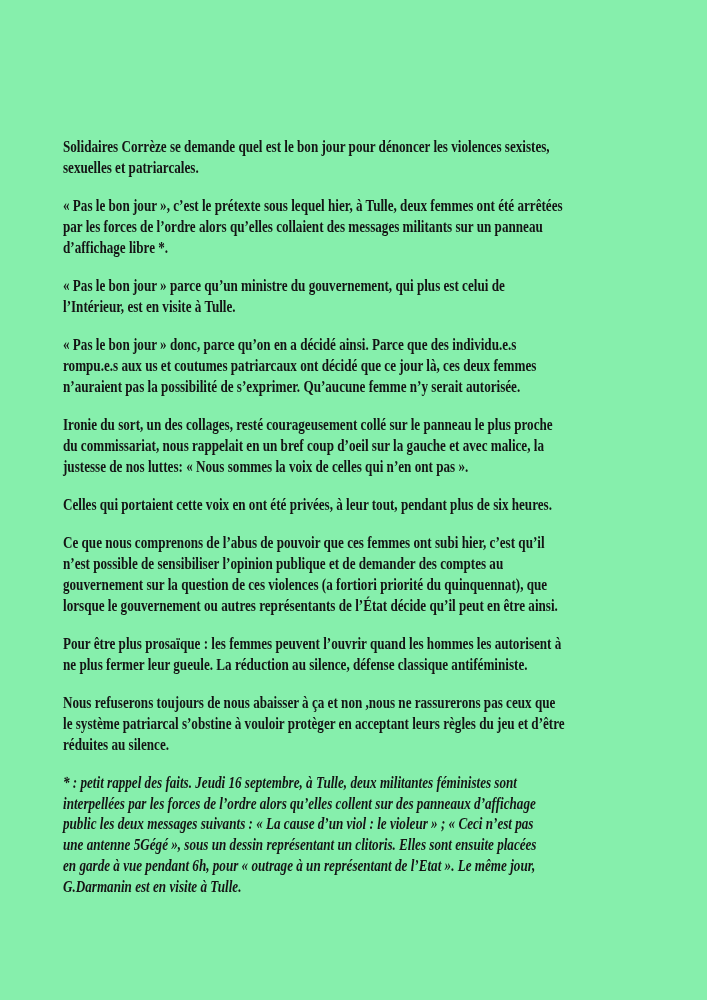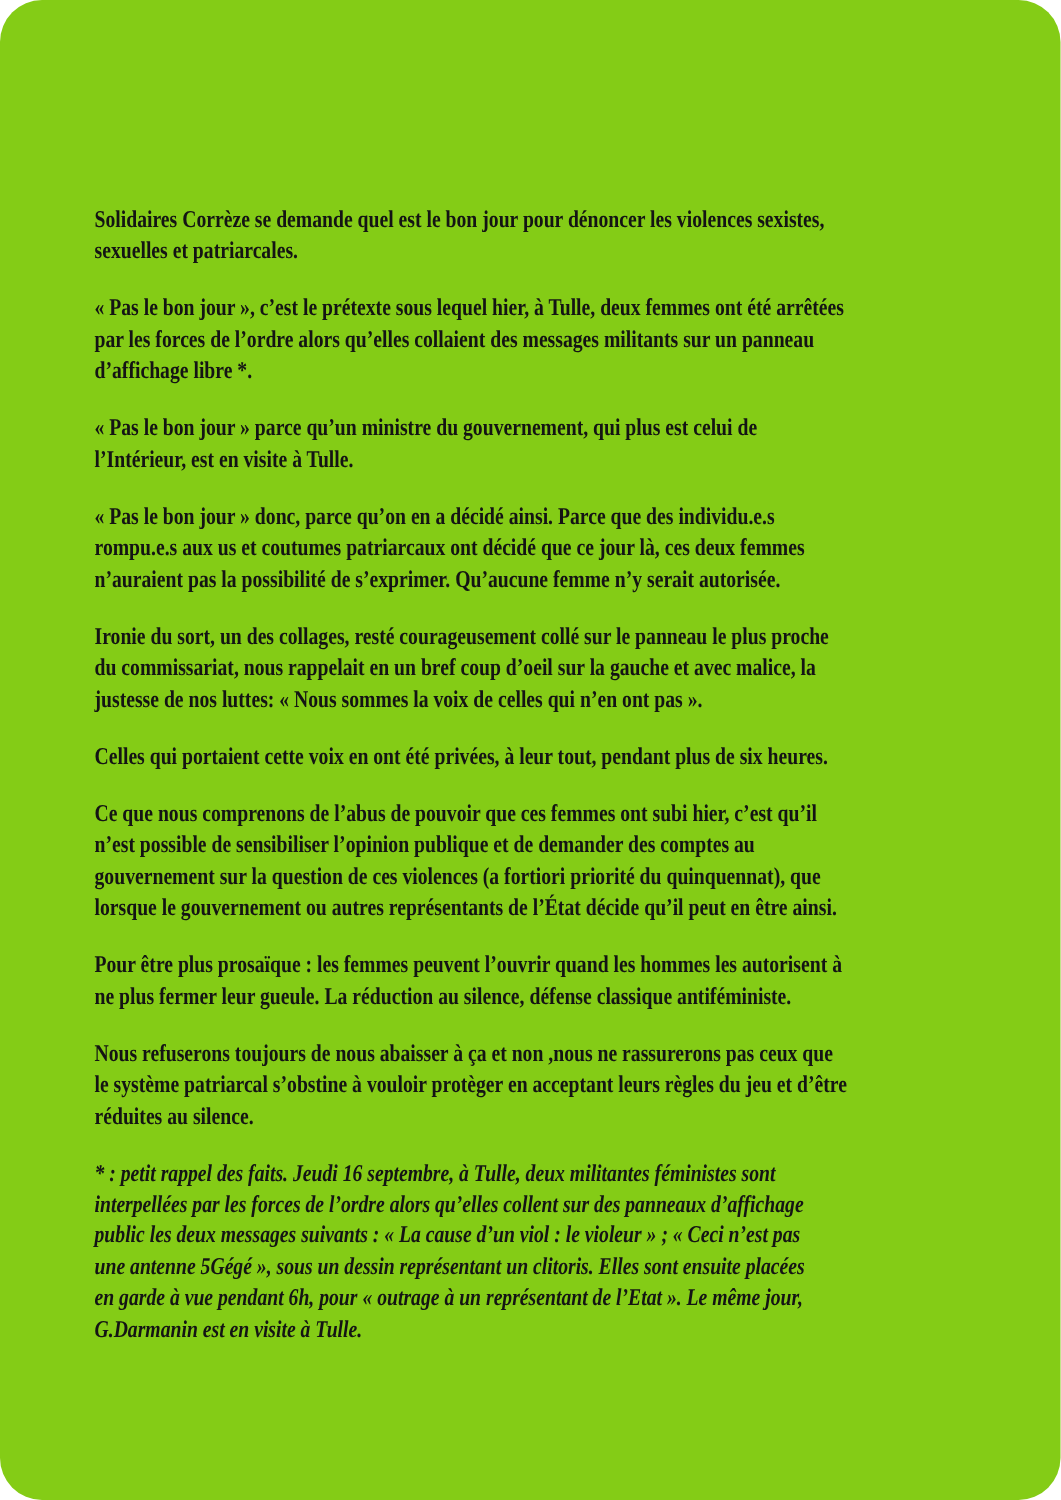--- a/index.html
+++ b/index.html
@@ -12,22 +12,21 @@
     background: #ffffff;
     overflow: hidden;
     font-family: "Liberation Serif", "DejaVu Serif", serif;
   }
   .page {
     position: absolute;
     left: 0;
     top: 0;
     width: 707px;
     height: 1000px;
-    background: #84cc16;
-    border-radius: 28px;
+    background: #86efac;
   }
   .textblock {
     position: absolute;
     left: 63px;
     top: 137px;
     width: 840px;
     transform: scaleX(0.82);
     transform-origin: 0 0;
     color: #141414;
   }

